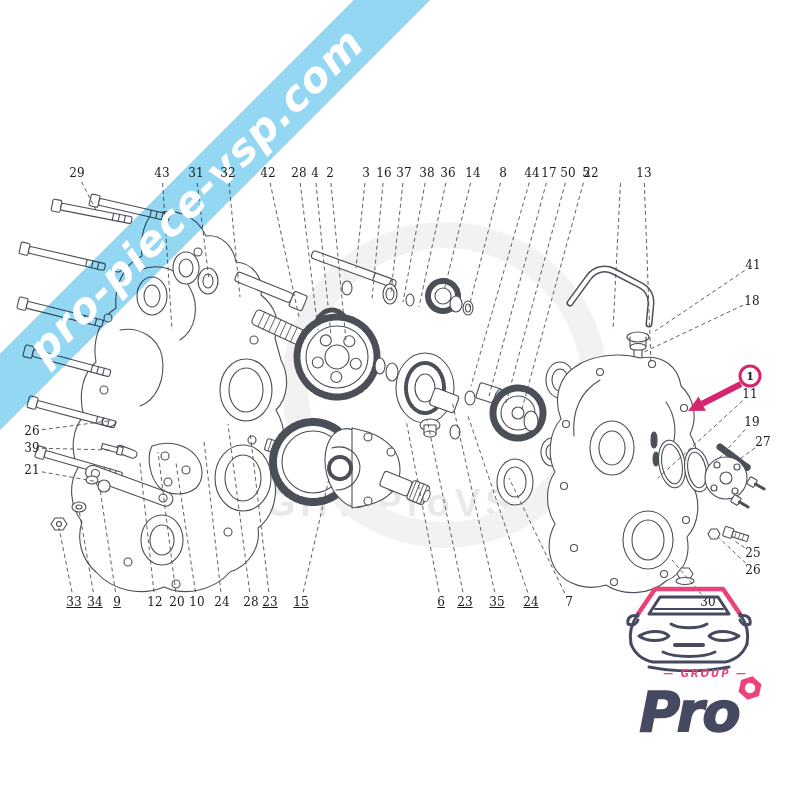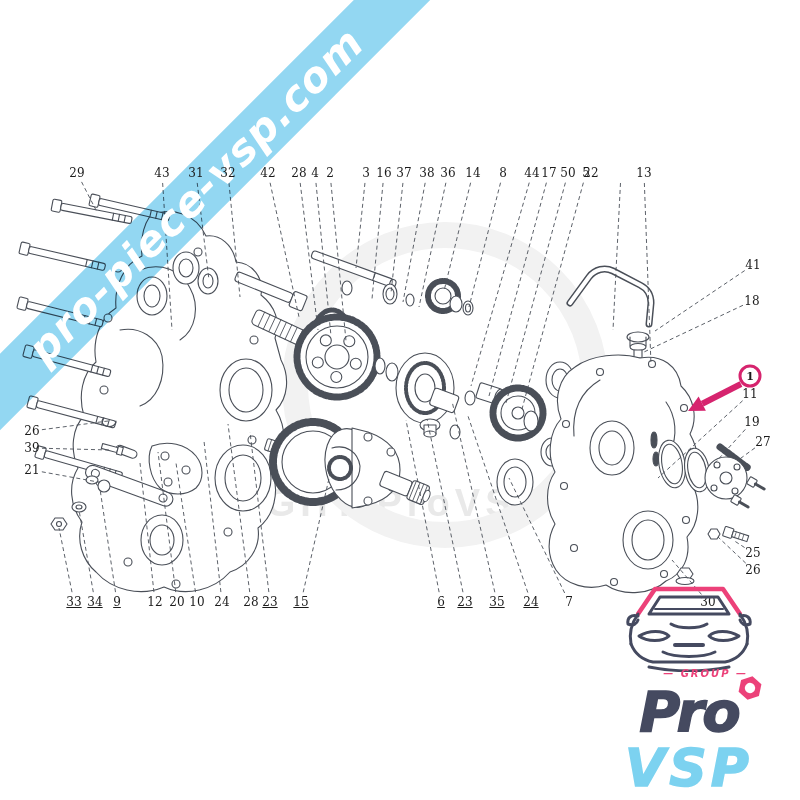--- a/index.html
+++ b/index.html
@@ -439,15 +439,14 @@
     </svg>
     <div class="group-line">— GROUP —</div>
     <div class="brand">
       <span class="pro-line"><span>Pro</span><svg class="hex" width="26" height="26" viewBox="0 0 26 26">
           <g transform="rotate(12 13 13)">
             <polygon points="13,1 23.4,7 23.4,19 13,25 2.6,19 2.6,7" fill="#ec4179"></polygon>
             <circle cx="13" cy="13" r="5.2" fill="#fff"></circle>
           </g>
         </svg></span>
     </div>
-    <div class="vsp-line">VSP</div>
   </div>
 </div>
 
 </body></html>

